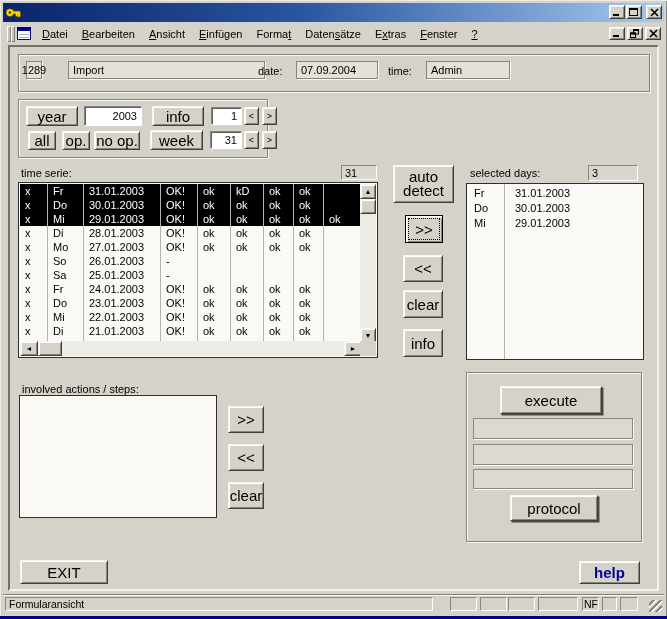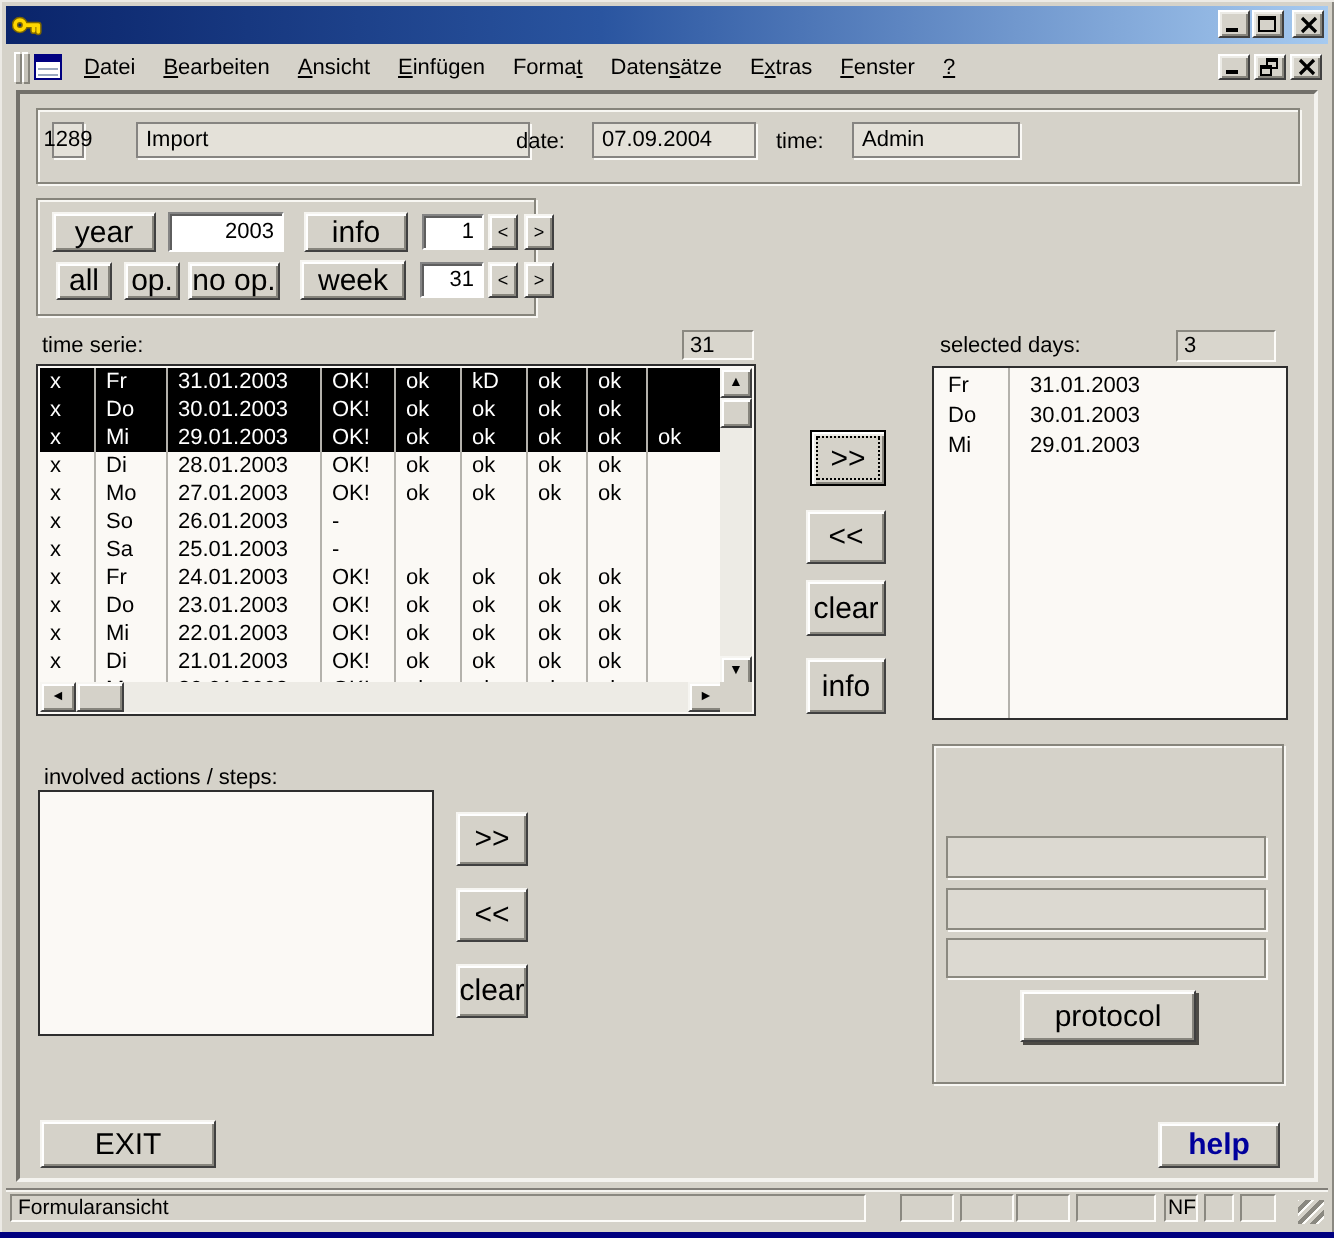--- a/index.html
+++ b/index.html
@@ -334,20 +334,21 @@
       <div class="sb-btn" style="left:0;bottom:0;width:16px;height:15px;">▼</div>
     </div>
     <div class="hscroll">
       <div class="sb-btn" style="left:0;top:0;width:18px;height:15px;">◄</div>
       <div class="sb-thumb" style="left:18px;top:0;width:24px;height:15px;"></div>
       <div class="sb-btn" style="right:0;top:0;width:18px;height:15px;">►</div>
     </div>
     <div class="corner"></div>
   </div>
 
+  <div class="btn wrap" style="left:393px;top:165px;width:61px;height:38px;padding:0 6px;">auto detect</div>
   <div class="btn focused" style="left:405px;top:215px;width:38px;height:28px;">&gt;&gt;</div>
   <div class="btn" style="left:403px;top:255px;width:40px;height:27px;">&lt;&lt;</div>
   <div class="btn" style="left:403px;top:290px;width:40px;height:28px;">clear</div>
   <div class="btn" style="left:403px;top:329px;width:40px;height:28px;">info</div>
 
   <div class="lbl" style="left:470px;top:167px;">selected days:</div>
   <div class="countbox" style="left:588px;top:165px;width:50px;height:16px;">3</div>
   <div class="listframe" style="left:466px;top:183px;width:178px;height:177px;">
     <div class="sd-sep"></div>
     <div class="sd-rows" id="sd-rows">
@@ -366,20 +367,21 @@
       </div>
   </div>
 
   <div class="lbl" style="left:22px;top:383px;">involved actions / steps:</div>
   <div class="listframe" style="left:19px;top:395px;width:198px;height:123px;"></div>
   <div class="btn" style="left:228px;top:406px;width:36px;height:27px;">&gt;&gt;</div>
   <div class="btn" style="left:228px;top:444px;width:36px;height:27px;">&lt;&lt;</div>
   <div class="btn" style="left:228px;top:482px;width:36px;height:27px;">clear</div>
 
   <div class="groupbox" style="left:466px;top:372px;width:176px;height:170px;"></div>
+  <div class="btn heavy" style="left:500px;top:386px;width:102px;height:28px;">execute</div>
   <div class="grayfield" style="left:473px;top:418px;width:160px;height:21px;"></div>
   <div class="grayfield" style="left:473px;top:444px;width:160px;height:21px;"></div>
   <div class="grayfield" style="left:473px;top:469px;width:160px;height:20px;"></div>
   <div class="btn" style="left:20px;top:560px;width:88px;height:24px;">EXIT</div>
 
   <div class="btn heavy" style="left:510px;top:495px;width:88px;height:26px;">protocol</div>
   <div class="btn help-btn" style="left:579px;top:561px;width:61px;height:23px;">help</div>
 
   <div class="statusbar"></div>
   <div class="panel" style="left:5px;width:428px;">Formularansicht</div>

